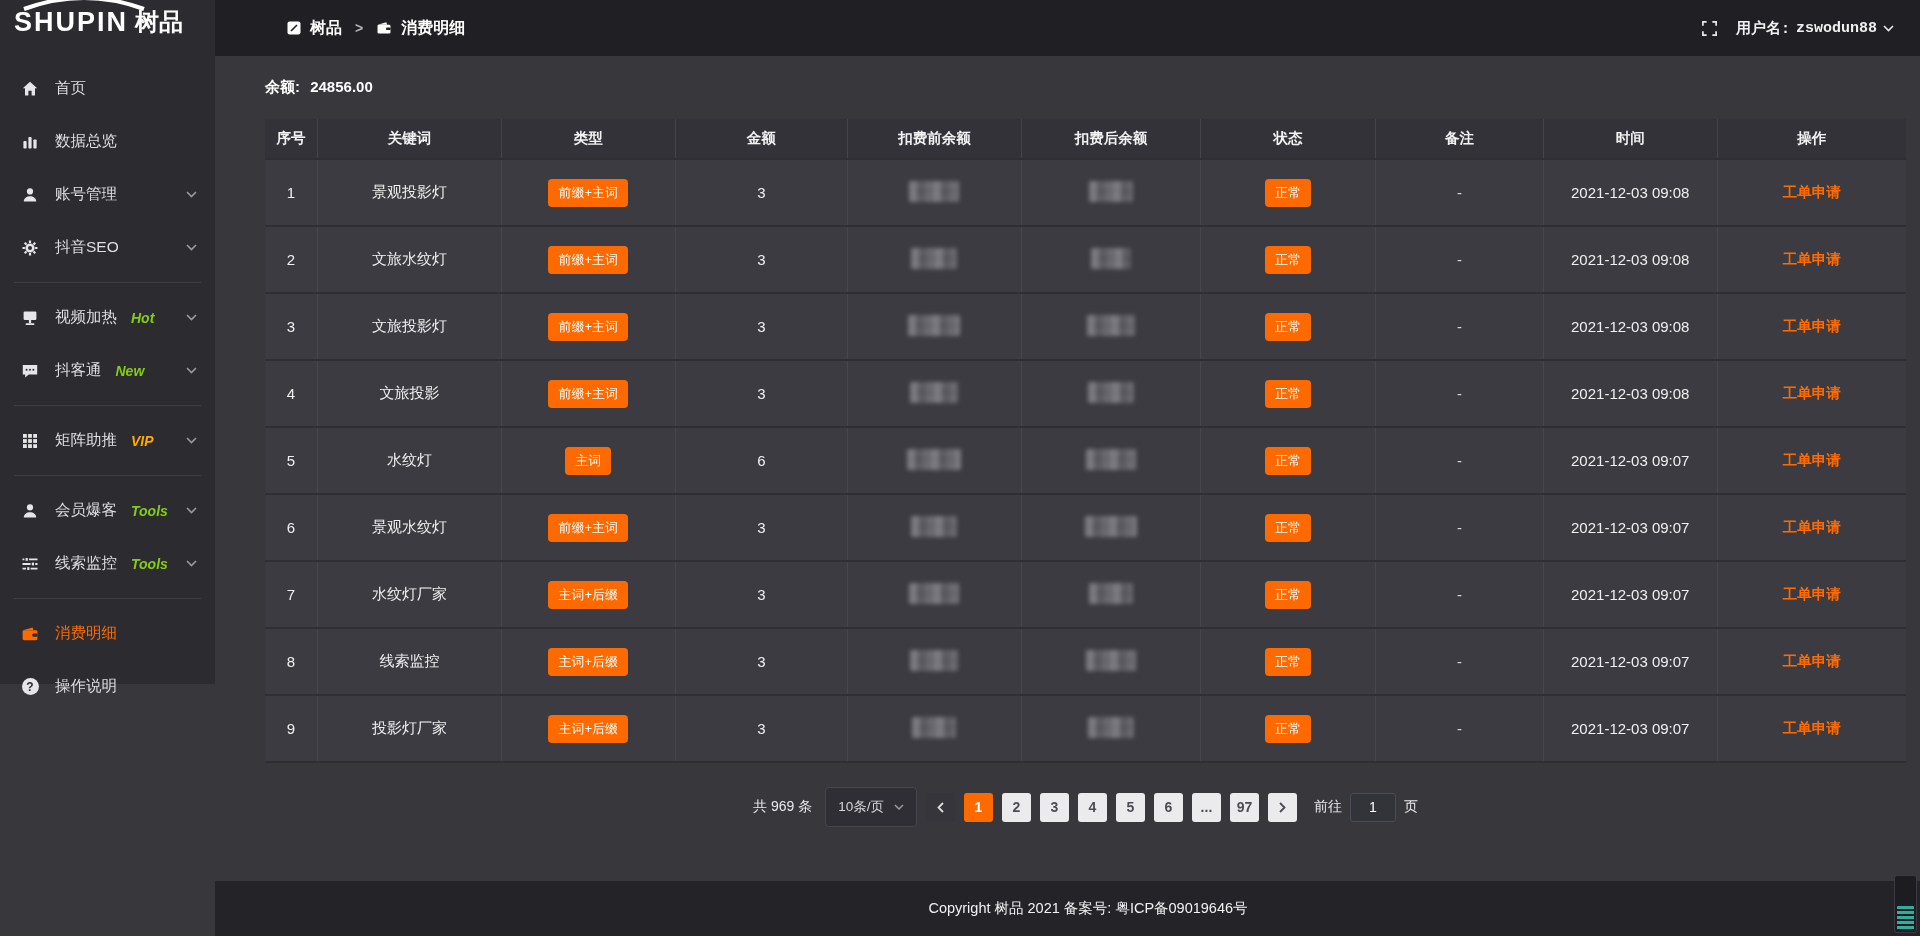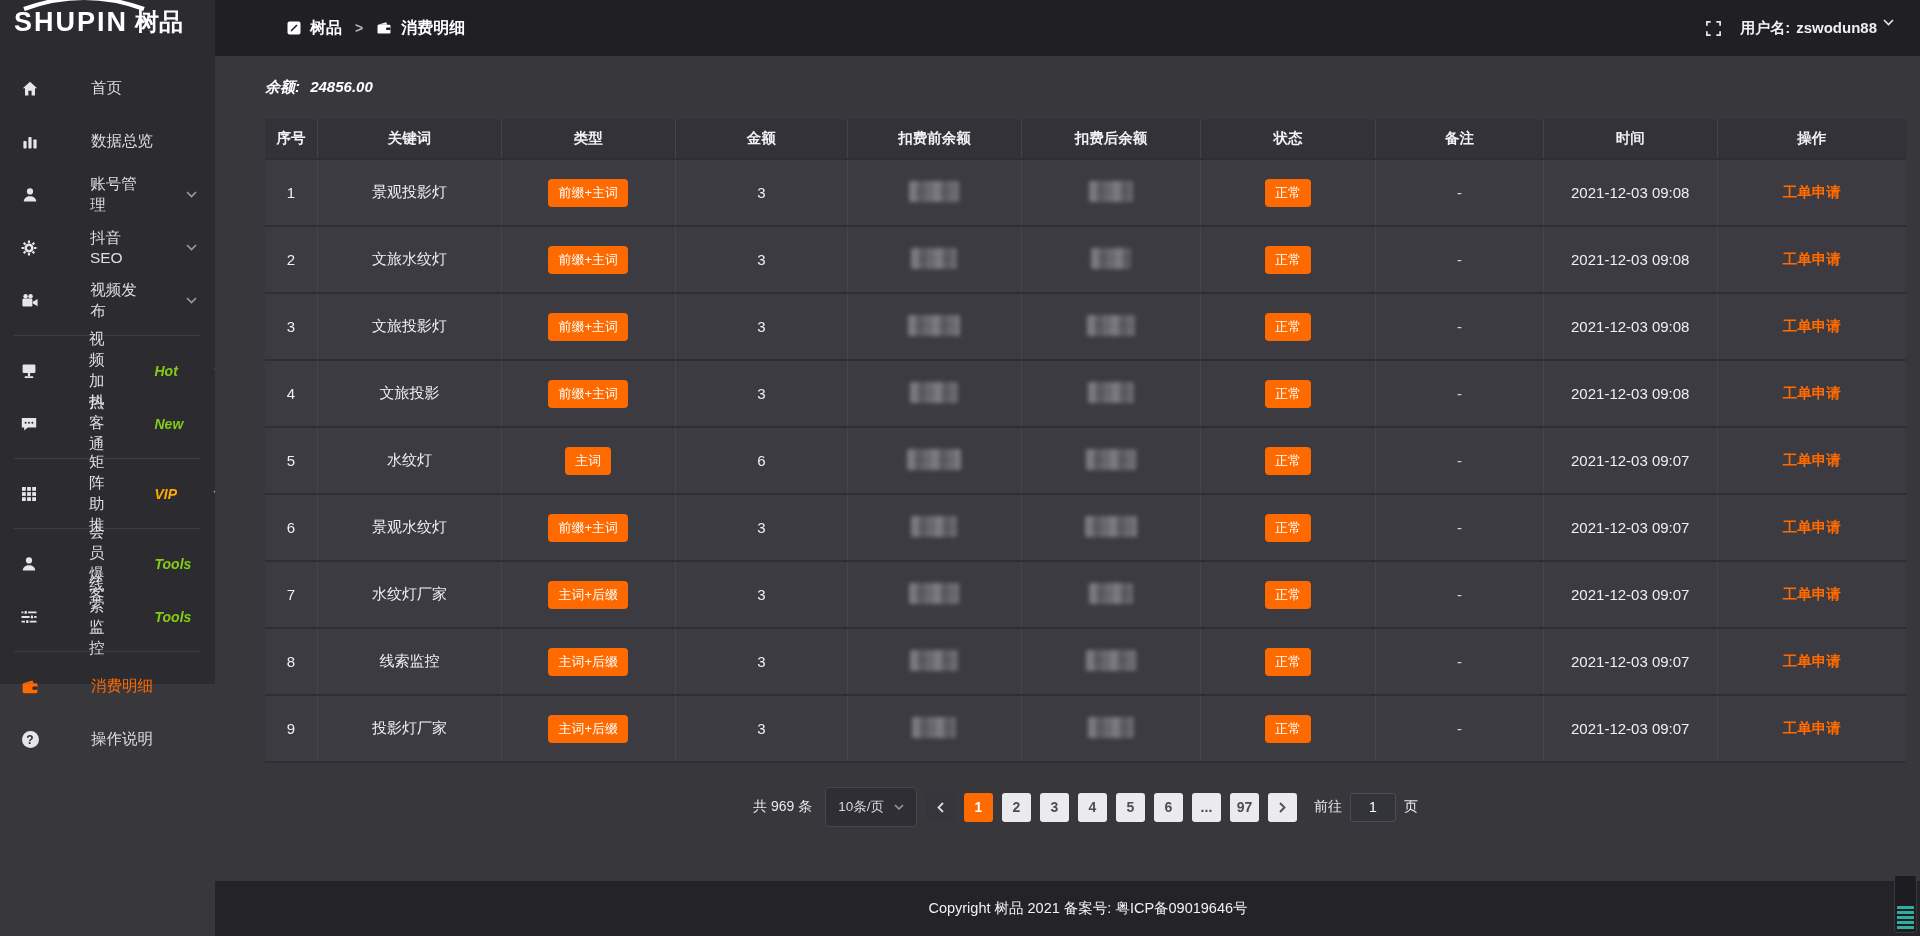--- a/index.html
+++ b/index.html
@@ -8,47 +8,47 @@
   body { display:flex; }
 
   
   .sidebar { width:215px; flex:0 0 215px; height:684px; background:#2b2b30; display:flex; flex-direction:column; }
   .logo { height:58px; display:flex; align-items:flex-end; padding:6px 0 8px 14px; }
   .logo-mark { position:relative; display:inline-block; }
   .logo-arc { position:absolute; left:6px; top:-12px; }
   .logo-en { font-size:27px; font-weight:800; color:#fff; letter-spacing:2px; }
   .logo-cn { font-size:24px; font-weight:700; color:#fff; margin-left:7px; }
   .nav { padding-top:16px; }
-  .nav-item { height:53px; display:flex; align-items:center; padding:0 18px 0 20px; cursor:pointer; color:#dfdfe1;gap:36px; }
+  .nav-item { height:53px; display:flex; align-items:center; padding:0 18px 0 20px; cursor:pointer; color:#dfdfe1; }
   .nav-item .nav-icon { width:20px; display:flex; justify-content:center; color:#e6e6e8; }
   .nav-item.active { color:#ff6a00; }
   .nav-item.active .nav-icon { color:#ff6a00; }
   .nav-label { font-size:15.5px; margin-left:15px; }
   .nav-tag { font-size:14px; font-style:italic; font-weight:700; margin-left:14px; }
   .tag-red { color:#84cc16; }
   .tag-gold { color:#ffaa00; }
   .nav-chevron { margin-left:auto; color:#9a9aa0; display:flex; }
   .nav-divider { height:1px; background:#3d3d43; margin:8px 14px; }
   .q-circle { width:17px; height:17px; border-radius:50%; background:#e6e6e8; color:#2b2b30;
     display:flex; align-items:center; justify-content:center; font-size:12px; font-weight:700; }
   .q-circle::before { content:"?"; }
 
   
   .main { flex:1; display:flex; flex-direction:column; height:936px; }
   .topbar { height:56px; flex:0 0 56px; background:#202024; display:flex; align-items:center; }
   .breadcrumb { display:flex; align-items:center; margin-left:72px; gap:9px; }
   .bc-label { color:#fff; font-size:16px; font-weight:700; }
   .bc-sep { color:#b9b9bd; font-size:14px; font-weight:700; margin:0 4px; }
   .topbar-right { margin-left:auto; display:flex; align-items:center; gap:18px; padding-right:26px; color:#e9e9eb; }
-  .user-box { display:flex; align-items:flex-start; gap:6px; cursor:pointer; }
+  .user-box { display:flex; align-items:center; gap:6px; cursor:pointer;font-family:Liberation Mono, monospace; }
   .user-label, .user-name { font-size:15px; font-weight:700; color:#f0f0f2; }
 
   
   .content { flex:1; background:#37373c; padding:0 14px 0 50px; position:relative; }
-  .balance { margin-top:22px; font-size:15px; font-weight:700; color:#fff;font-style:italic; }
+  .balance { margin-top:22px; font-size:15px; font-weight:700; color:#fff; }
   .balance-value { margin-left:6px; }
 
   table { width:100%; border-collapse:collapse; margin-top:22px; table-layout:fixed; }
   thead th { height:40px; background:#323238; color:#f2f2f4; font-size:14.5px; font-weight:700;
     border-bottom:2px solid #2e2e33; border-left:1px solid #44444a; }
   thead th:first-child { border-left:none; }
   tbody td { height:67px; background:#3b3b41; color:#f0f0f2; font-size:15px; text-align:center;
     border-bottom:2px solid #2e2e33; border-left:1px solid #46464c; }
   tbody td:first-child { border-left:none; }
   .badge { display:inline-block; background:#ff6a00; color:#fff; font-size:13px; font-weight:500;
@@ -139,36 +139,20 @@
             <path stroke-width="2.2" d="M9 1.5v2.4M9 14.1v2.4M1.5 9h2.4M14.1 9h2.4M3.7 3.7l1.8 1.8M12.5 12.5l1.8 1.8M14.3 3.7l-1.8 1.8M5.5 12.5l-1.8 1.8"></path>
           </svg>
         </span>
       <span class="nav-label">抖音SEO</span>
       <span class="nav-chevron">
           <svg width="11" height="7" viewBox="0 0 11 7" fill="none" stroke="currentColor" stroke-width="1.6">
             <path d="M1 1 L5.5 5.5 L10 1"></path>
           </svg>
         </span>
     </div>
-    <div class="nav-item">
-      <span class="nav-icon">
-          <svg width="18" height="18" viewBox="0 0 18 18" fill="currentColor">
-            <circle cx="4.6" cy="4.2" r="2.2"></circle>
-            <circle cx="9.6" cy="4.2" r="2.2"></circle>
-            <rect x="1.4" y="6.6" width="10" height="8" rx="1.4"></rect>
-            <path d="M11.8 9.8 L16.6 7 V14.2 L11.8 11.4 Z"></path>
-          </svg>
-        </span>
-      <span class="nav-label">视频发布</span>
-      <span class="nav-chevron">
-          <svg width="11" height="7" viewBox="0 0 11 7" fill="none" stroke="currentColor" stroke-width="1.6">
-            <path d="M1 1 L5.5 5.5 L10 1"></path>
-          </svg>
-        </span>
-    </div>
 
     <div class="nav-divider"></div>
 
     <div class="nav-item">
       <span class="nav-icon">
           <svg width="18" height="18" viewBox="0 0 18 18" fill="currentColor">
             <rect x="2.6" y="2.6" width="12.8" height="8.4" rx="1.2"></rect>
             <rect x="7.9" y="11" width="2.2" height="3.2"></rect>
             <rect x="4.6" y="14.2" width="8.8" height="1.9" rx="0.9"></rect>
           </svg>

